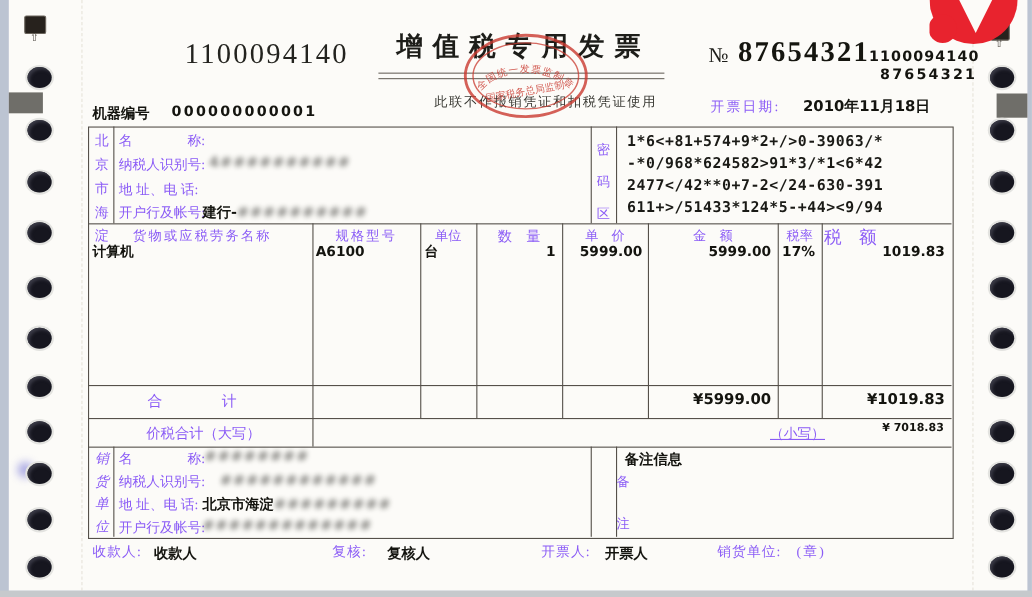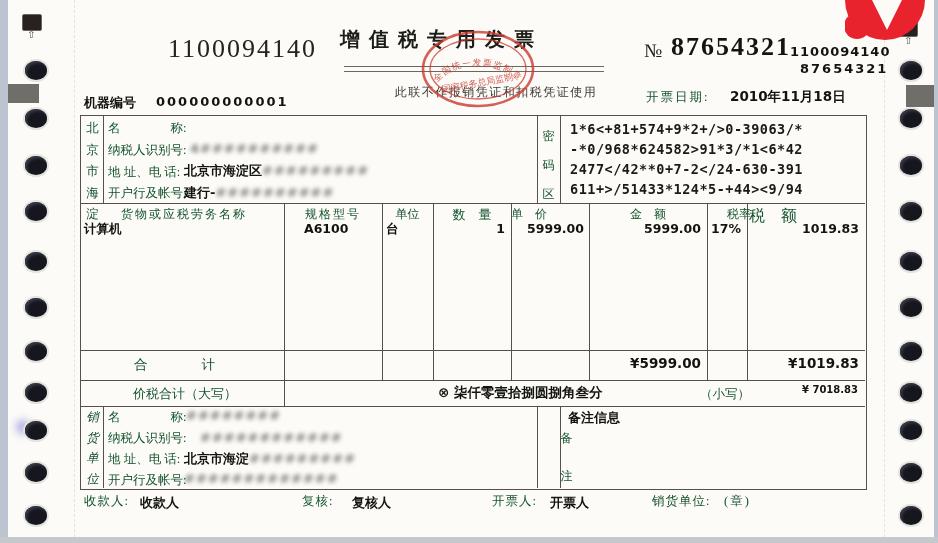--- a/index.html
+++ b/index.html
@@ -1,20 +1,20 @@
 <!DOCTYPE html>
 <html><head>
 <meta charset="utf-8">
 <style>
   html,body{margin:0;padding:0;}
   body{background:#bcc4d2;font-family:"Liberation Sans","DejaVu Sans",sans-serif;}
   #screen{position:relative;width:938px;height:543px;overflow:hidden;background:#bcc4d2;}
   #paper{position:absolute;left:8px;top:0;width:926px;height:537px;background:#fcfbf8;}
   .abs{position:absolute;}
-  .serif{font-family:"Liberation Serif","DejaVu Serif",serif;color:#14532d;}
+  .serif{font-family:"Liberation Serif","DejaVu Serif",serif;color:#8b5cf6;}
   .bold{font-family:"DejaVu Sans","Liberation Sans",sans-serif;font-weight:700;color:#14140f;}
   .mono{font-family:"DejaVu Sans Mono","Liberation Mono",monospace;font-weight:700;color:#1a1a16;}
   .hl{position:absolute;height:1px;background:#55504a;}
   .vl{position:absolute;width:1px;background:#55504a;}
   .vertlabel{width:17px;word-break:break-all;text-align:center;}
   .smudge{filter:blur(2.2px);opacity:.55;letter-spacing:1px;}
   .cell-r{text-align:right;}
   .hole{position:absolute;width:22px;height:19px;border-radius:50%;background:#16161f;box-shadow:0 0 0 2px #e3e3e0, inset 2px 2px 3px #3a3a46;}
   .perf{position:absolute;top:0;height:537px;width:0;border-left:1px dashed #e6e3da;}
 </style>
@@ -22,21 +22,21 @@
 <body>
 
 <div id="screen">
   <div id="paper">
 
     <div class="perf" style="left:66px"></div>
     <div class="perf" style="left:876px"></div>
 
     <div class="abs serif" style="left:160px;top:34px;font-size:26px;letter-spacing:2px;color:#23231f;">1100094140</div>
 
-    <div class="abs serif" style="left:332px;top:26px;width:272px;font-size:20px;font-weight:700;letter-spacing:9px;color:#1d1d19;">增值税专用发票</div>
+    <div class="abs serif" style="left:332px;top:26px;width:272px;text-align:center;font-size:24px;font-weight:700;letter-spacing:9px;color:#1d1d19;">增值税专用发票</div>
 
     <div class="abs" style="left:336px;top:66px;width:260px;height:4px;border-top:1px solid #6b665f;border-bottom:1px solid #6b665f;"></div>
 
     <div class="abs serif" style="left:368px;top:84px;width:240px;text-align:center;font-size:12px;letter-spacing:1.5px;color:#3a3a34;">此联不作报销凭证和扣税凭证使用</div>
 
     <svg class="abs" style="left:406px;top:24px" width="128" height="90">
       <ellipse cx="64" cy="45" rx="55" ry="37" fill="none" stroke="#c9392f" stroke-width="2.6" opacity="0.8"></ellipse>
       <ellipse cx="64" cy="45" rx="48" ry="30" fill="none" stroke="#c9392f" stroke-width="1.3" opacity="0.75"></ellipse>
       <defs>
           <path id="arcT" d="M 22,60 A 46,31 0 0 1 106,60" fill="none"></path>
@@ -86,58 +86,56 @@
 
     <div class="abs serif vertlabel" style="left:76px;top:118px;font-size:12.5px;line-height:21.5px;">北京市海淀</div>
 
     <div class="abs serif" style="left:100px;top:120px;font-size:12.5px;">名　　　　称:</div>
     <div class="abs bold smudge" style="left:190px;top:119px;font-size:12px;"></div>
 
     <div class="abs serif" style="left:100px;top:142px;font-size:12.5px;">纳税人识别号:</div>
     <div class="abs bold smudge" style="left:182px;top:141px;font-size:13px;"><span>4</span><span>##########</span></div>
 
     <div class="abs serif" style="left:100px;top:164px;font-size:12.5px;">地 址、电 话:</div>
-    <div class="abs bold" style="left:176px;top:162px;font-size:13px;"><span>北京市海淀区</span><span class="smudge">#########</span></div>
 
     <div class="abs serif" style="left:100px;top:185px;font-size:12.5px;">开户行及帐号:</div>
     <div class="abs bold" style="left:176px;top:184px;font-size:13px;"><span>建行-</span><span class="smudge">##########</span></div>
 
     <div class="abs serif vertlabel" style="left:532px;top:122px;font-size:12px;line-height:29px;">密码区</div>
     <div class="abs mono" style="left:562px;top:119px;font-size:13.5px;line-height:20px;letter-spacing:0.5px;">
       <div>1*6&lt;+81+574+9*2+/&gt;0-39063/*</div>
       <div>-*0/968*624582&gt;91*3/*1&lt;6*42</div>
       <div>2477&lt;/42**0+7-2&lt;/24-630-391</div>
       <div>611+&gt;/51433*124*5-+44&gt;&lt;9/94</div>
     </div>
 
     <div class="abs serif" style="left:80px;top:206px;width:192px;text-align:center;font-size:12px;letter-spacing:2px;">货物或应税劳务名称</div>
     <div class="abs serif" style="left:278px;top:206px;width:94px;text-align:center;font-size:12px;letter-spacing:2px;">规格型号</div>
     <div class="abs serif" style="left:376px;top:206px;width:47px;text-align:center;font-size:12px;">单位</div>
     <div class="abs serif" style="left:427px;top:206px;width:74px;text-align:center;font-size:13px;">数　量</div>
-    <div class="abs serif" style="left:484px;top:206px;width:74px;text-align:center;font-size:12px;">单　价</div>
+    <div class="abs serif" style="left:505px;top:206px;width:74px;text-align:center;font-size:12px;">单　价</div>
     <div class="abs serif" style="left:583px;top:206px;width:114px;text-align:center;font-size:12px;">金　额</div>
-    <div class="abs serif" style="left:701px;top:206px;width:36px;text-align:center;font-size:12px;margin-left:12px;">税率</div>
+    <div class="abs serif" style="left:701px;top:206px;width:36px;text-align:center;font-size:12px;">税率</div>
     <div class="abs serif" style="left:741px;top:206px;width:114px;text-align:left;font-size:16px;">税　额</div>
 
     <div class="abs bold" style="left:76px;top:221px;font-size:12.5px;">计算机</div>
-    <div class="abs bold" style="left:296px;top:221px;font-size:12.5px;">A6100</div>
+    <div class="abs bold" style="left:279px;top:221px;font-size:12.5px;">A6100</div>
     <div class="abs bold" style="left:378px;top:221px;font-size:12.5px;">台</div>
     <div class="abs bold cell-r" style="left:427px;top:221px;width:70px;font-size:12.5px;">1</div>
     <div class="abs bold cell-r" style="left:505px;top:221px;width:71px;font-size:12.5px;">5999.00</div>
     <div class="abs bold cell-r" style="left:583px;top:221px;width:110px;font-size:12.5px;">5999.00</div>
     <div class="abs bold" style="left:703px;top:221px;font-size:12.5px;">17%</div>
     <div class="abs bold cell-r" style="left:741px;top:221px;width:110px;font-size:12.5px;">1019.83</div>
 
     <div class="abs serif" style="left:126px;top:356px;font-size:13.5px;">合　　　　计</div>
     <div class="abs bold cell-r" style="left:583px;top:355px;width:110px;font-size:13.5px;">¥5999.00</div>
     <div class="abs bold cell-r" style="left:741px;top:355px;width:110px;font-size:13.5px;">¥1019.83</div>
 
     <div class="abs serif" style="left:87px;top:385px;width:180px;text-align:center;font-size:13px;">价税合计（大写）</div>
-    <div class="abs bold" style="left:430px;top:384px;font-size:13.5px;">⊗ 柒仟零壹拾捌圆捌角叁分</div>
-    <div class="abs serif" style="left:692px;top:386px;font-size:12.5px;">（小写）</div>
+    <div class="abs serif" style="left:692px;top:386px;font-size:12.5px;text-decoration:underline;">（小写）</div>
     <div class="abs bold" style="left:794px;top:384px;font-size:10px;">¥ 7018.83</div>
 
     <div class="abs serif vertlabel" style="left:76px;top:407px;font-size:12.5px;line-height:20.5px;font-style:italic;">销货单位</div>
 
     <div class="abs serif" style="left:100px;top:409px;font-size:12.5px;">名　　　　称:</div>
     <div class="abs bold smudge" style="left:178px;top:408px;font-size:13px;">########</div>
 
     <div class="abs serif" style="left:100px;top:430px;font-size:12.5px;">纳税人识别号:</div>
     <div class="abs bold smudge" style="left:192px;top:430px;font-size:13px;">############</div>
 

